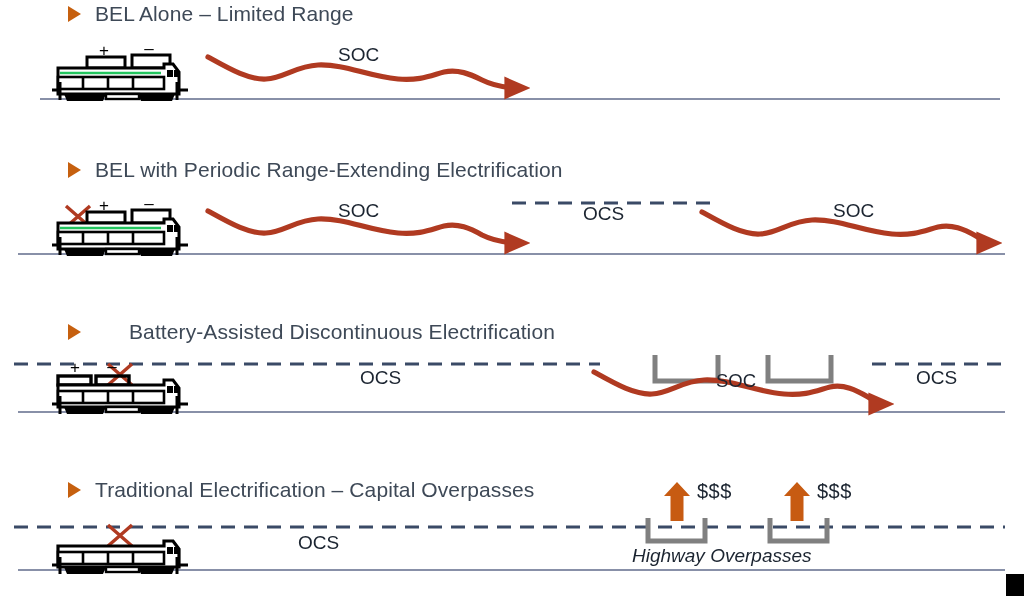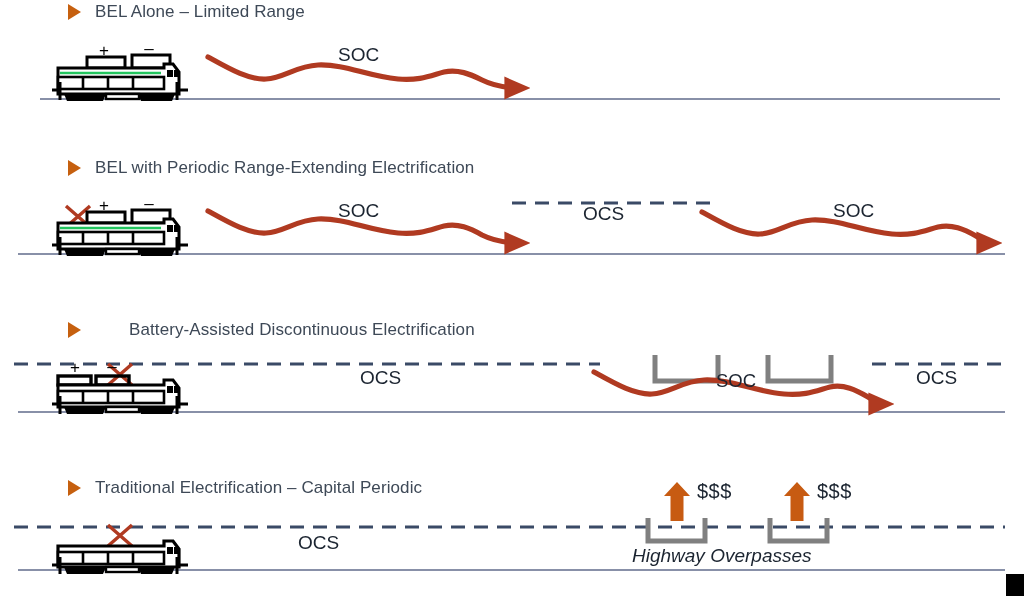--- a/index.html
+++ b/index.html
@@ -29,21 +29,21 @@
     white-space: nowrap;
   }
   .bullet {
     width: 0; height: 0;
     border-left: 13px solid #C6600F;
     border-top: 8px solid transparent;
     border-bottom: 8px solid transparent;
     flex: 0 0 auto;
   }
   .heading-text {
-    font-size: 17px;
+    font-size: 21px;
     color: #3E4957;
     letter-spacing: 0.1px;
   }
   .label {
     position: absolute;
     font-size: 19px;
     color: #1b2430;
     white-space: nowrap;
   }
   .label-sm {
@@ -243,21 +243,21 @@
   <div class="heading" style="left:68px; top:320px;gap:48px;">
     <span class="bullet"></span>
     <span class="heading-text">Battery-Assisted Discontinuous Electrification</span>
   </div>
   <div class="label" style="left:360px; top:367px;">OCS</div>
   <div class="label-sm" style="left:716px; top:370px;">SOC</div>
   <div class="label" style="left:916px; top:367px;">OCS</div>
 
   <div class="heading" style="left:68px; top:478px;">
     <span class="bullet"></span>
-    <span class="heading-text">Traditional Electrification – Capital Periodic</span>
+    <span class="heading-text">Traditional Electrification – Capital Overpasses</span>
   </div>
   <div class="label" style="left:298px; top:532px;">OCS</div>
   <div class="money" style="left:697px; top:480px;">$$$</div>
   <div class="money" style="left:817px; top:480px;">$$$</div>
   <div class="label" style="left:632px; top:545px;font-style:italic;">Highway Overpasses</div>
 
   <div class="corner-mark"></div>
 
 </div>
 

